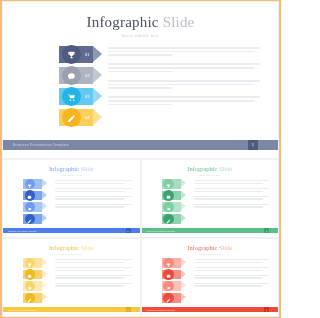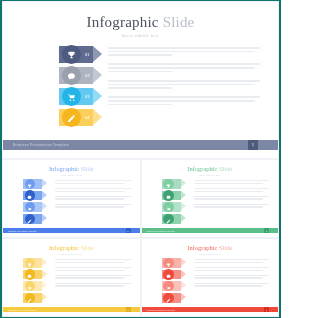--- a/index.html
+++ b/index.html
@@ -1,21 +1,21 @@
 <!DOCTYPE html>
 <html><head>
 <meta charset="utf-8">
 <style>
   html,body{margin:0;padding:0;}
   body{
     width:281px;height:318px;overflow:hidden;
     background:#ffffff;
     font-family:"Liberation Sans", sans-serif;
   }
-  .page{position:relative;width:281px;height:318px;background:#0f766e;}
+  .page{position:relative;width:281px;height:318px;background:#fdba74;}
 
   
   .hero{
     position:absolute;left:3px;top:2px;width:275px;height:156px;
     background:#ffffff;
     box-shadow:0 0 0 1px #eef1f5;
     overflow:hidden;
   }
   .hero-title{
     text-align:center;margin-top:12px;

